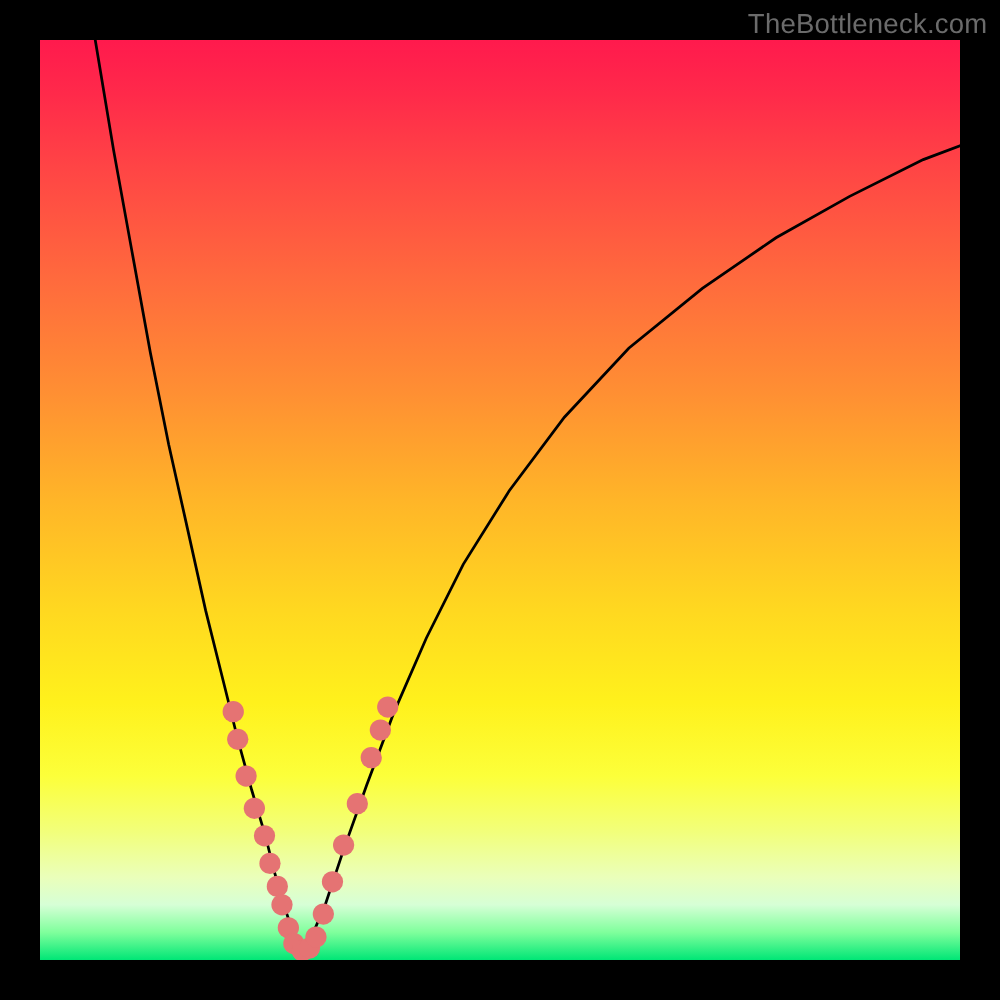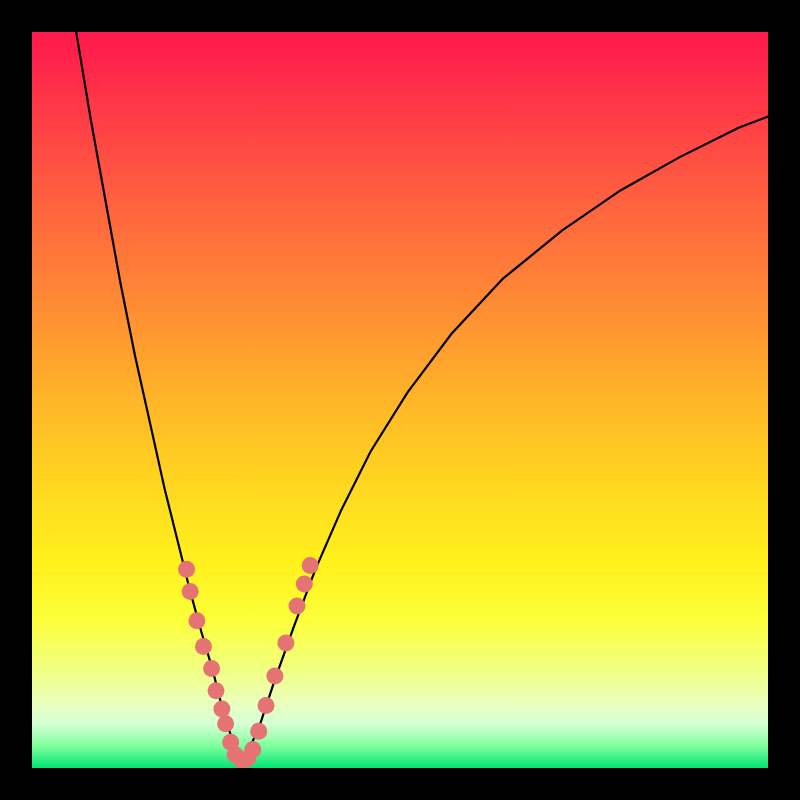--- a/index.html
+++ b/index.html
@@ -95,13 +95,14 @@
           <circle cx="234.0" cy="673.4" r="8.5" fill="#e57373" stroke="#c85a5a" stroke-width="0"></circle>
           <circle cx="242.9" cy="644.0" r="8.5" fill="#e57373" stroke="#c85a5a" stroke-width="0"></circle>
           <circle cx="253.9" cy="610.9" r="8.5" fill="#e57373" stroke="#c85a5a" stroke-width="0"></circle>
           <circle cx="265.0" cy="574.1" r="8.5" fill="#e57373" stroke="#c85a5a" stroke-width="0"></circle>
           <circle cx="272.3" cy="552.0" r="8.5" fill="#e57373" stroke="#c85a5a" stroke-width="0"></circle>
           <circle cx="278.2" cy="533.6" r="8.5" fill="#e57373" stroke="#c85a5a" stroke-width="0"></circle>
         </g>
     </svg>
   </div>
 
+  <div class="watermark">TheBottleneck.com</div>
 </div>
 
 </body></html>

